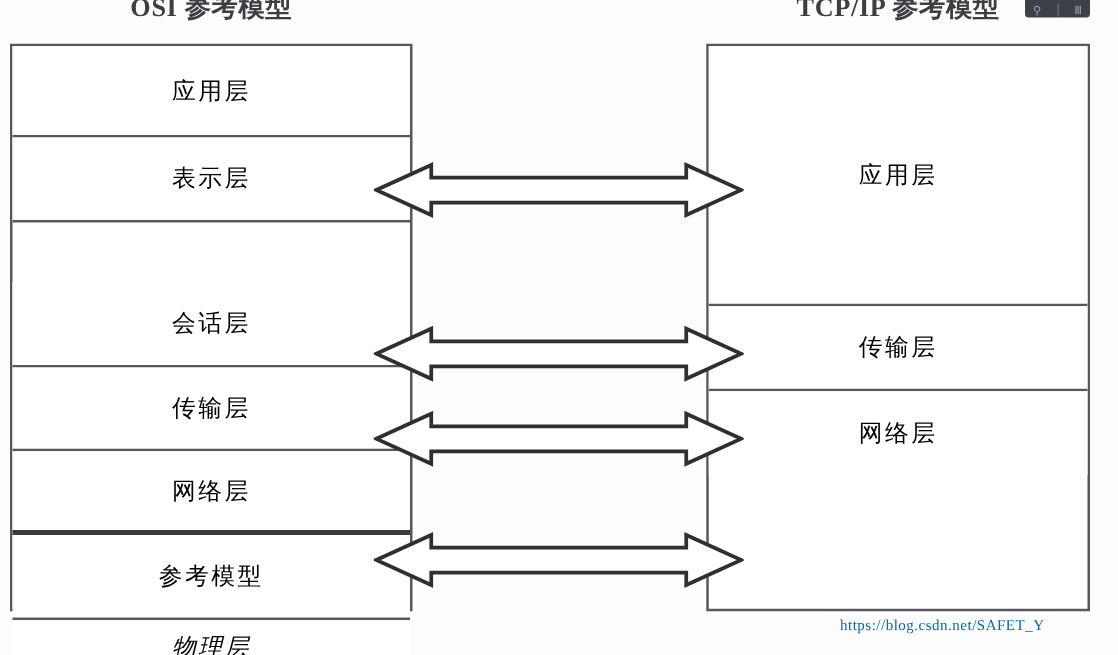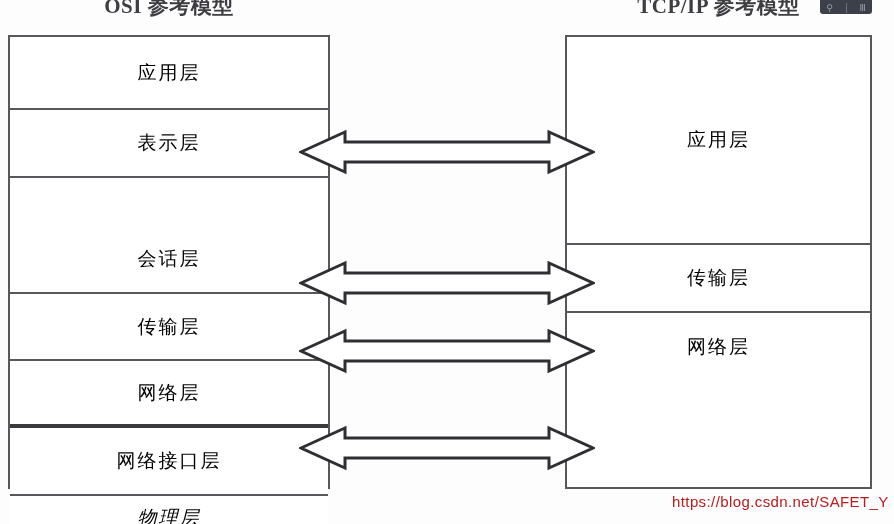--- a/index.html
+++ b/index.html
@@ -103,25 +103,25 @@
     stroke: #2f2f33;
     stroke-width: 3;
     stroke-linejoin: miter;
   }
 
   
   #watermark {
     position: absolute;
     left: 672px;
     top: 493px;
-    font-size: 15px;
-    color: #b91c1c;
+    font-size: 12px;
+    color: #0369a1;
     letter-spacing: 0.4px;
     white-space: nowrap;
-    font-family: Liberation Sans, sans-serif;
+    font-family: Liberation Serif, serif;
   }
 
   
   #toolbar-fragment {
     position: absolute;
     right: 0;
     top: -8px;
     width: 52px;
     height: 22px;
     background: #3c4049;
@@ -162,21 +162,21 @@
       <div class="layer" style="height: 68px; flex: 0 0 68px; margin-top: 48px;">
         <span>会话层</span>
       </div>
       <div class="layer" style="height: 67px; flex: 0 0 67px;">
         <span>传输层</span>
       </div>
       <div class="layer thick-sep" style="height: 67px; flex: 0 0 67px;">
         <span>网络层</span>
       </div>
       <div class="layer" style="height: 68px; flex: 0 0 68px;">
-        <span>网络接口层</span>
+        <span>参考模型</span>
       </div>
       <div class="layer" style="height: 43px; flex: 0 0 43px; font-style: italic;">
         <span>物理层</span>
       </div>
     </div>
 
   <div class="stack" id="tcpip-stack">
       <div class="layer" style="height: 208px; flex: 0 0 208px;">
         <span>应用层</span>
       </div>

